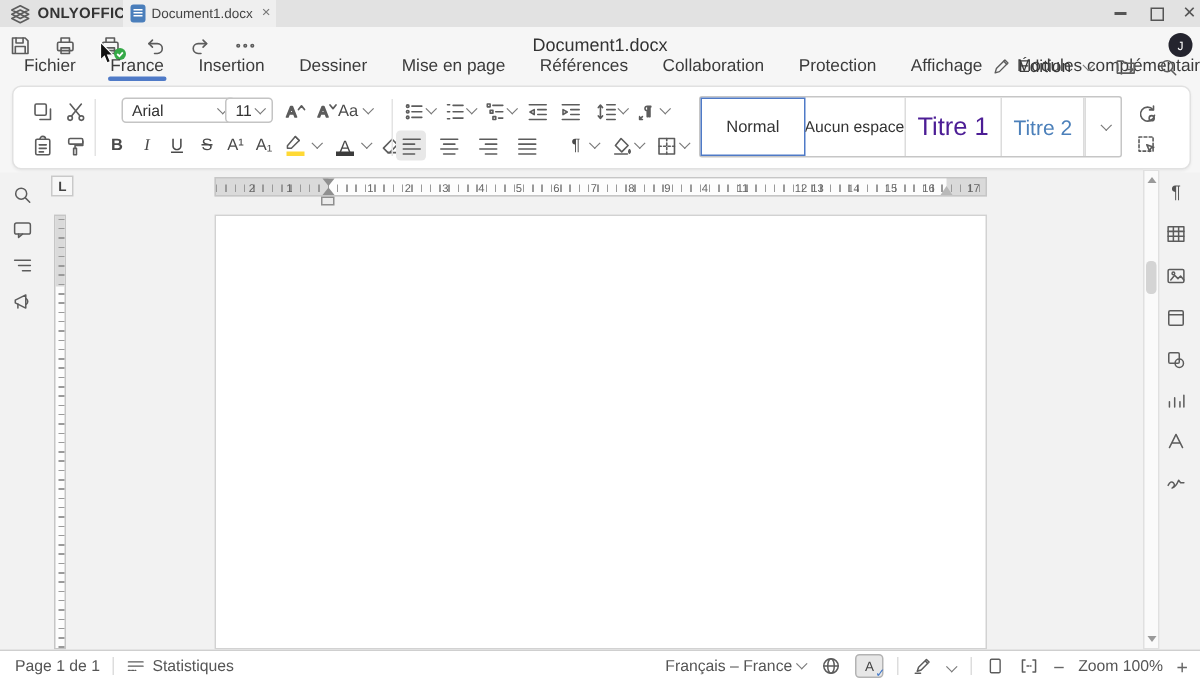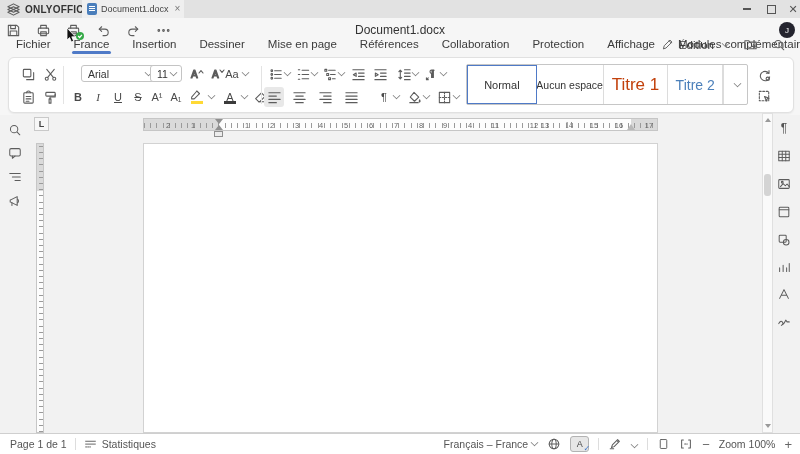--- a/index.html
+++ b/index.html
@@ -58,21 +58,21 @@
   .bar-k{display:block;position:absolute;left:2px;bottom:1px;width:12px;height:3px;background:#3b3b3b}
 
   
   #gallery{position:absolute;left:457px;top:6px;width:282px;height:41px;background:#fff;border:1px solid #c6c6c6;
            border-radius:2px;display:flex;box-sizing:border-box}
   .stcell{height:100%;display:flex;align-items:center;justify-content:center;border-right:1px solid #dcdcdc;
           box-sizing:border-box;overflow:hidden;white-space:nowrap}
   .stcell.sel{border:1px solid #4f7ac7;border-radius:0}
   .st-normal{width:70px;font-size:11px;color:#333}
   .st-nospace{width:67px;font-size:10.5px;color:#333}
-  .st-t1{width:65px;font-size:17px;color:#c2410c}
+  .st-t1{width:65px;font-size:17px;color:#4c1d95}
   .st-t2{width:55px;font-size:14px;color:#4c80ba}
   .st-more{width:24px;border-right:0}
 
   
   #corner{left:34px;top:117px;width:15px;height:14px;background:#f7f7f7;border:1px solid #c9c9c9;box-sizing:border-box;
           font-size:9px;font-weight:bold;color:#444;display:flex;align-items:center;justify-content:center}
   #hruler{left:143px;top:118px;width:515px;height:13px;background:#dadada;border:1px solid #c6c6c6;box-sizing:border-box}
   #hruler .content{position:absolute;left:75px;width:412px;top:0;bottom:0;background:#fdfdfd}
   #hruler .ticks{position:absolute;left:0;right:0;top:4px;height:5px;
       background:repeating-linear-gradient(90deg,#9a9a9a 0 1px,transparent 1px 6.2px)}

